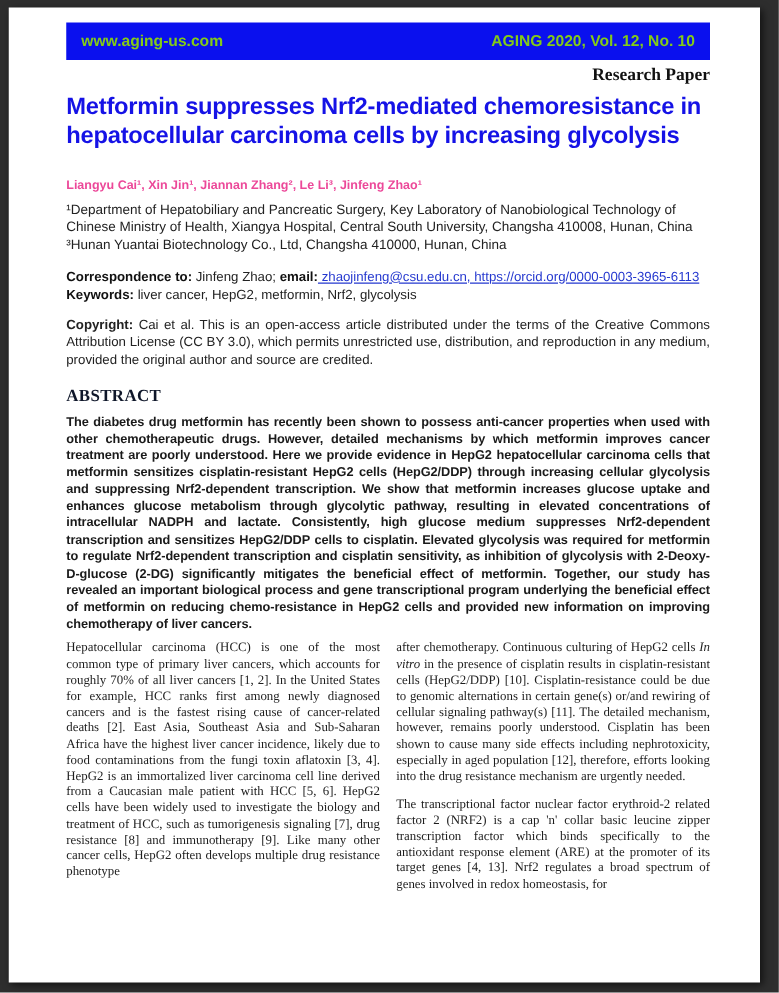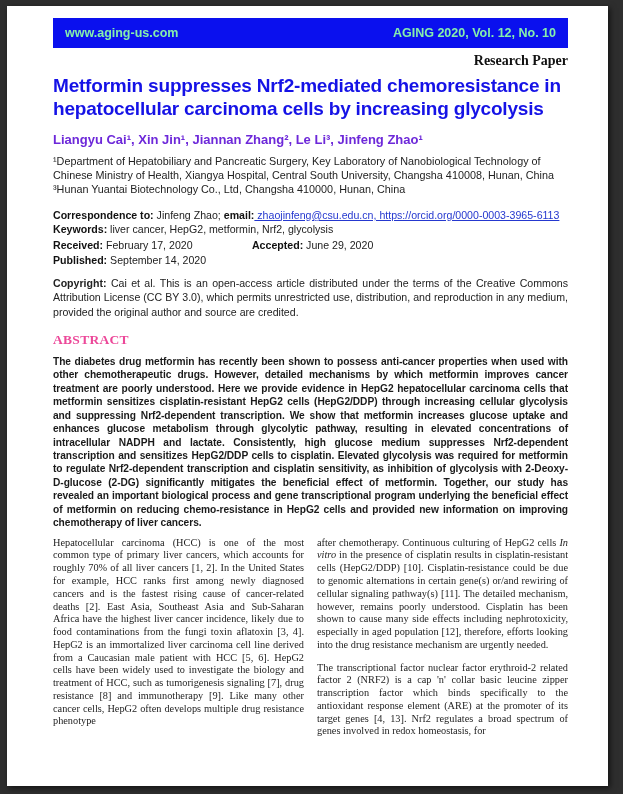--- a/index.html
+++ b/index.html
@@ -15,21 +15,21 @@
     left:7px; top:6px; right:15px; bottom:8px;
     background:#ffffff;
     box-shadow:2px 2px 6px rgba(0,0,0,0.6);
     display:flex; flex-direction:column;
     padding:12px 40px 10px 46px;
     box-sizing:border-box;
     overflow:hidden;
   }
   .header-bar{
     background:#0a10ee;
-    color:#86efac;
+    color:#84cc16;
     height:30px;
     display:flex; align-items:center; justify-content:space-between;
     padding:0 12px;
     font-size:12.5px; font-weight:bold;
     flex:0 0 auto;
   }
   .research-paper{
     text-align:right;
     font-family:"Liberation Serif", serif;
     font-weight:bold; font-size:14px; color:#111;
@@ -37,38 +37,38 @@
   }
   .article-title{
     color:#1512e6;
     font-weight:bold;
     font-size:19px;
     line-height:1.22;
     margin-top:5px;
     letter-spacing:-0.2px;
   }
   .authors{
-    margin-top:12px;
-    font-weight:bold; font-size:13px; color:#6d28d9;
+    margin-top:23px;
+    font-weight:bold; font-size:10px; color:#ec4899;
   }
   .affiliations{ margin-top:8px; font-size:10.8px; color:#222; line-height:1.28; }
   .affiliations div{ margin:0; }
   .corr-block{ margin-top:11px; font-size:10.6px; color:#222; line-height:1.38; }
   .corr-block b{ color:#111; }
   .link{ color:#2538cf; text-decoration:underline; cursor:pointer; }
   .dates-row{ margin-top:1px; }
   .dates-row .seg{ display:inline-block; }
   .seg-received{ width:196px; }
   .seg-accepted{ width:166px; }
   .copyright{ margin-top:9px; font-size:10.6px; color:#222; line-height:1.34; text-align:justify; }
   .section-heading{
     margin-top:13px;
     font-family:"Liberation Serif", serif;
     font-weight:bold; font-size:13.5px;
-    color:#ec4899;
+    color:#0f172a;
     letter-spacing:0.3px;
   }
   .abstract-body{
     margin-top:7px;
     font-weight:bold;
     font-size:10.2px;
     color:#1a1a1a;
     line-height:1.32;
     text-align:justify;
     letter-spacing:-0.05px;
@@ -104,25 +104,20 @@
   <div class="authors">Liangyu Cai¹, Xin Jin¹, Jiannan Zhang², Le Li³, Jinfeng Zhao¹</div>
 
   <div class="affiliations">
     <div>¹Department of Hepatobiliary and Pancreatic Surgery, Key Laboratory of Nanobiological Technology of Chinese Ministry of Health, Xiangya Hospital, Central South University, Changsha 410008, Hunan, China</div>
     <div>³Hunan Yuantai Biotechnology Co., Ltd, Changsha 410000, Hunan, China</div>
   </div>
 
   <div class="corr-block">
     <div><b>Correspondence to:</b><span> Jinfeng Zhao; </span><b>email:</b><span class="link"> zhaojinfeng@csu.edu.cn, https://orcid.org/0000-0003-3965-6113</span></div>
     <div><b>Keywords:</b><span> liver cancer, HepG2, metformin, Nrf2, glycolysis</span></div>
-    <div class="dates-row">
-      <span class="seg seg-received"><b>Received:</b><span> February 17, 2020</span></span>
-      <span class="seg seg-accepted"><b>Accepted:</b><span> June 29, 2020</span></span>
-      <span class="seg"><b>Published:</b><span> September 14, 2020</span></span>
-    </div>
   </div>
 
   <div class="copyright"><b>Copyright:</b><span> Cai et al. This is an open-access article distributed under the terms of the Creative Commons Attribution License (CC BY 3.0), which permits unrestricted use, distribution, and reproduction in any medium, provided the original author and source are credited.</span></div>
 
   <div class="section-heading">ABSTRACT</div>
 
   <div class="abstract-body">The diabetes drug metformin has recently been shown to possess anti-cancer properties when used with other chemotherapeutic drugs. However, detailed mechanisms by which metformin improves cancer treatment are poorly understood. Here we provide evidence in HepG2 hepatocellular carcinoma cells that metformin sensitizes cisplatin-resistant HepG2 cells (HepG2/DDP) through increasing cellular glycolysis and suppressing Nrf2-dependent transcription. We show that metformin increases glucose uptake and enhances glucose metabolism through glycolytic pathway, resulting in elevated concentrations of intracellular NADPH and lactate. Consistently, high glucose medium suppresses Nrf2-dependent transcription and sensitizes HepG2/DDP cells to cisplatin. Elevated glycolysis was required for metformin to regulate Nrf2-dependent transcription and cisplatin sensitivity, as inhibition of glycolysis with 2-Deoxy-D-glucose (2-DG) significantly mitigates the beneficial effect of metformin. Together, our study has revealed an important biological process and gene transcriptional program underlying the beneficial effect of metformin on reducing chemo-resistance in HepG2 cells and provided new information on improving chemotherapy of liver cancers.</div>
 
 
   <div class="intro-columns">

